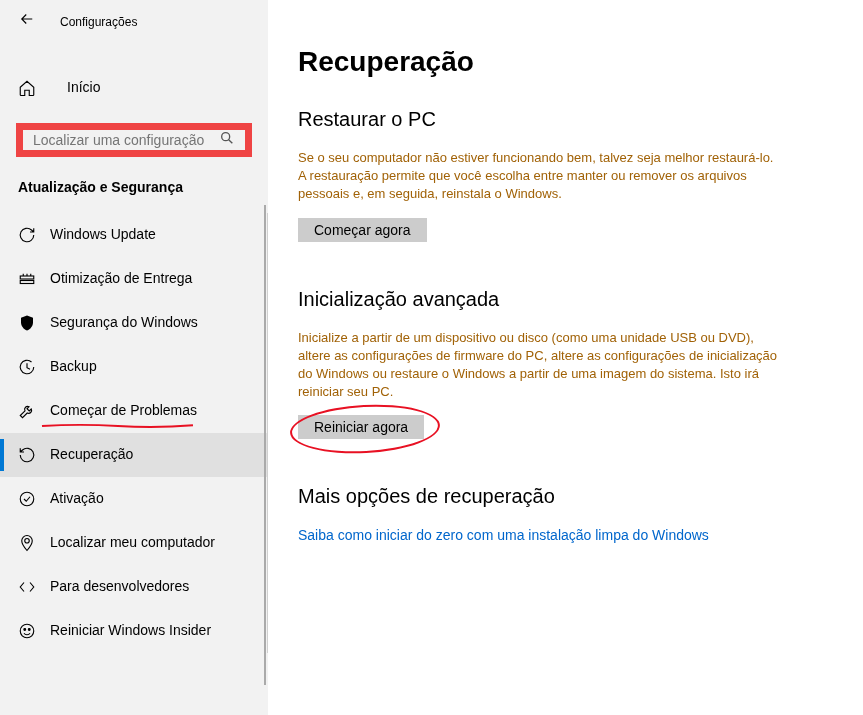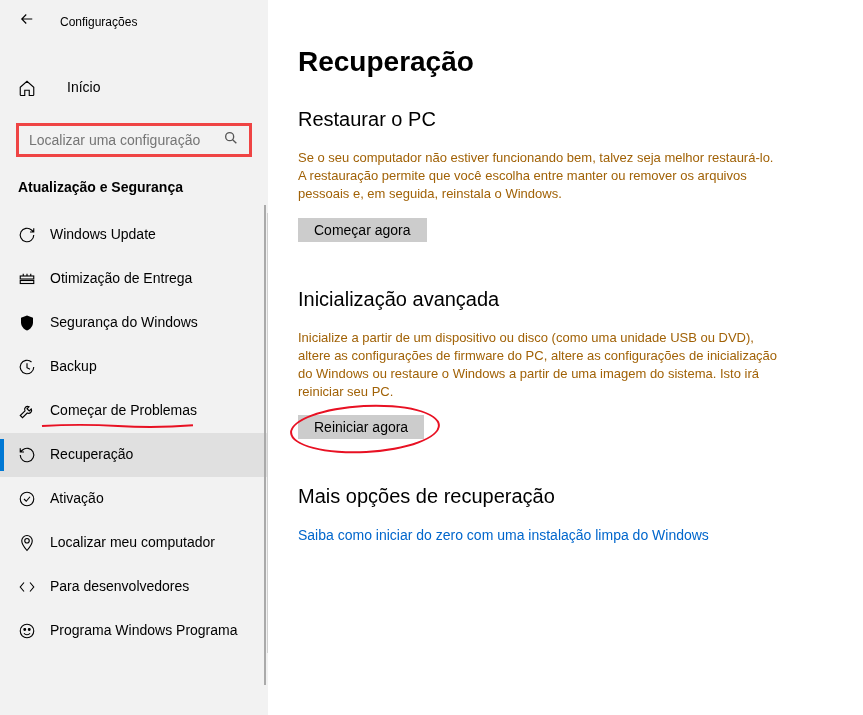--- a/index.html
+++ b/index.html
@@ -8,21 +8,21 @@
     .sidebar { width: 268px; background: #f2f2f2; height: 100%; display: flex; flex-direction: column; position: relative; }
     .sidebar-header { display: flex; align-items: center; padding: 10px 18px; gap: 24px; }
     .back-arrow { font-size: 18px; cursor: pointer; }
     .app-title { font-size: 12px; font-weight: 400; }
     
     .home-row { display: flex; padding: 12px 18px; gap: 31px; margin-top: 24px; cursor: pointer; }
     .home-row svg { width: 18px; height: 18px; }
     .home-label { font-size: 14px; }
     
     .search-wrap { margin: 10px 16px 22px 16px; }
-    .search-box { width: 100%; height: 34px; border: 3px solid #ef4444; background: #f2f2f2; display: flex; align-items: center; padding: 0 10px; }
+    .search-box { width: 100%; height: 34px; border: 7px solid #ef4444; background: #f2f2f2; display: flex; align-items: center; padding: 0 10px; }
     .search-input { flex: 1; border: none; background: transparent; font-size: 14px; outline: none; color: #555; }
     .search-icon { width: 16px; height: 16px; }
     
     .section-title { font-size: 14px; font-weight: 600; padding: 0 18px 18px 18px; }
     
     .nav-list { display: flex; flex-direction: column; border-right: 1px solid #d0d0d0; }
     .nav-item { display: flex; align-items: flex-start; padding: 13px 18px; gap: 14px; cursor: pointer; position: relative; }
     .nav-item.selected { background: #e0e0e0; }
     .nav-item.selected::before { content: ""; position: absolute; left: 0; top: 6px; bottom: 6px; width: 4px; background: #0078d4; }
     .nav-icon { width: 18px; height: 18px; flex-shrink: 0; }
@@ -160,21 +160,21 @@
     </div>
     <div class="nav-item">
       <span class="nav-icon">
         <svg viewBox="0 0 24 24" fill="none" stroke="#000" stroke-width="1.5">
             <circle cx="12" cy="12" r="9"></circle>
             <circle cx="9" cy="10" r="1.2" fill="#000"></circle>
             <circle cx="15" cy="10" r="1.2" fill="#000"></circle>
             <path d="M8 15c1 1.5 2.5 2 4 2s3-.5 4-2"></path>
           </svg>
       </span>
-      <span class="nav-label">Programa Windows Programa</span>
+      <span class="nav-label">Reiniciar Windows Insider</span>
     </div>
   </div>
   <div class="scrollbar-track"></div>
 </div>
 
 <div class="main" style="position:relative;">
   <h1 class="page-title">Recuperação</h1>
 
   <div class="section-block">
     <h2 class="section-h">Restaurar o PC</h2>

